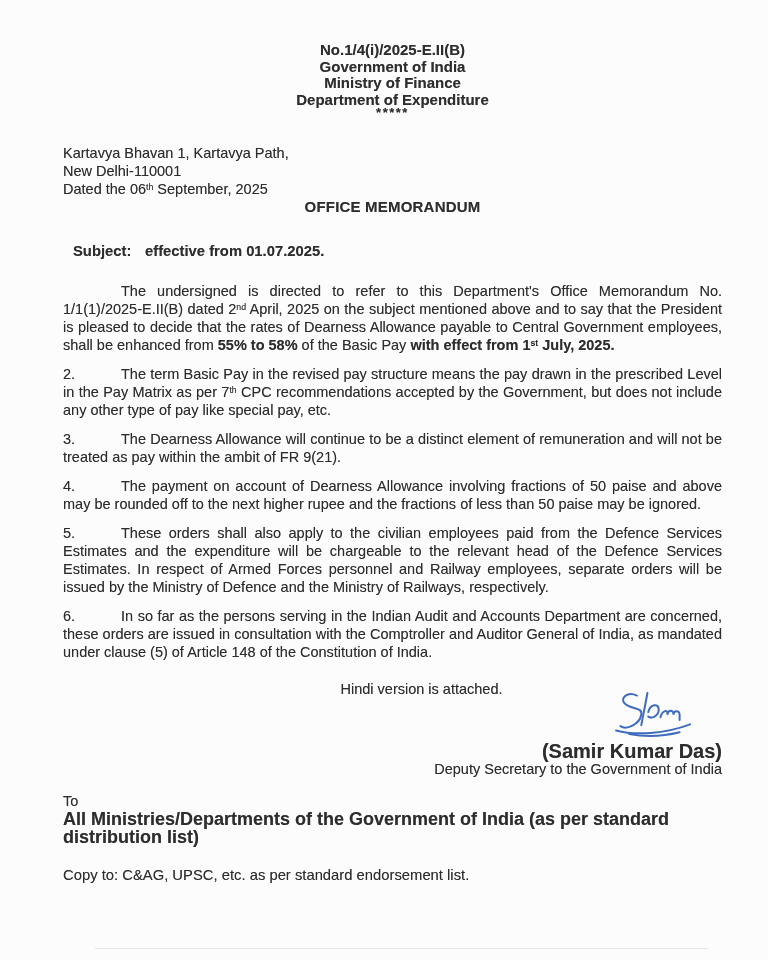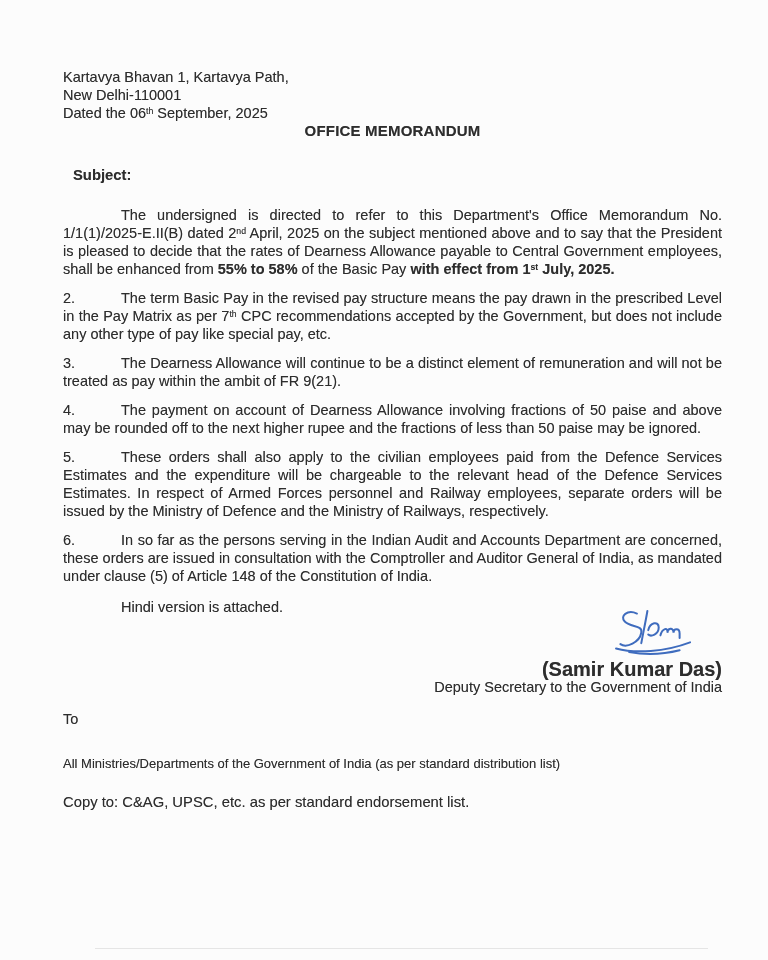--- a/index.html
+++ b/index.html
@@ -65,39 +65,39 @@
   .para-first {
     margin-top: 22px;
     text-indent: 58px;
   }
   .pnum {
     display: inline-block;
     width: 58px;
     text-indent: 0;
   }
   .hindi-note {
-    margin-top: 13px;
+    margin-top: 19px;
     padding-left: 58px;
+    text-align: center;
   }
   .signature-block {
     margin-top: -12px;
     text-align: right;
   }
   .signature-scribble {
     display: block;
     margin-left: auto;
     margin-right: 22px;
     margin-bottom: 2px;
   }
   .signatory-name { font-weight: 700; font-size: 20px; }
   .to-label { margin-top: 14px; }
   .distribution-line {
-    margin-top: 27px;
-    font-weight: 400;
-    font-size: 13px;
+    font-weight: 700;
+    font-size: 18px;
   }
   .copy-to-line {
     margin-top: 20px;
     font-weight: 400;
     font-size: 14.8px;
   }
   .scan-artifact-line {
     position: absolute;
     left: 95px;
     right: 60px;
@@ -105,32 +105,40 @@
     height: 1px;
     background: #d6d6d6;
     opacity: 0.6;
   }
 </style>
 </head>
 <body>
 
 <div class="page">
 
+  <div class="header">
+    <div>No.1/4(i)/2025-E.II(B)</div>
+    <div>Government of India</div>
+    <div>Ministry of Finance</div>
+    <div>Department of Expenditure</div>
+    <div class="stars">*****</div>
+  </div>
 
   <div class="address-block">
     <div>Kartavya Bhavan 1, Kartavya Path,</div>
     <div>New Delhi-110001</div>
     <div><span>Dated the 06</span><sup>th</sup><span> September, 2025</span></div>
   </div>
 
   <div class="memo-heading">OFFICE MEMORANDUM</div>
 
   <div class="subject">
     <div class="subject-label">Subject:</div>
     <div class="subject-body">
+      <div>effective from 01.07.2025.</div>
     </div>
   </div>
 
   <div class="para para-first"><span>The undersigned is directed to refer to this Department's Office Memorandum No. 1/1(1)/2025-E.II(B) dated 2</span><sup>nd</sup><span> April, 2025 on the subject mentioned above and to say that the President is pleased to decide that the rates of Dearness Allowance payable to Central Government employees, shall be enhanced from </span><span class="b">55% to 58%</span><span> of the Basic Pay </span><span class="b">with effect from 1</span><sup class="b">st</sup><span class="b"> July, 2025.</span></div>
 
   <div class="para"><span class="pnum">2.</span><span><span>The term Basic Pay in the revised pay structure means the pay drawn in the prescribed Level in the Pay Matrix as per 7</span><sup>th</sup><span> CPC recommendations accepted by the Government, but does not include any other type of pay like special pay, etc.</span></span></div>
 
   <div class="para"><span class="pnum">3.</span><span><span>The Dearness Allowance will continue to be a distinct element of remuneration and will not be treated as pay within the ambit of FR 9(21).</span></span></div>
 
   <div class="para"><span class="pnum">4.</span><span><span>The payment on account of Dearness Allowance involving fractions of 50 paise and above may be rounded off to the next higher rupee and the fractions of less than 50 paise may be ignored.</span></span></div>

